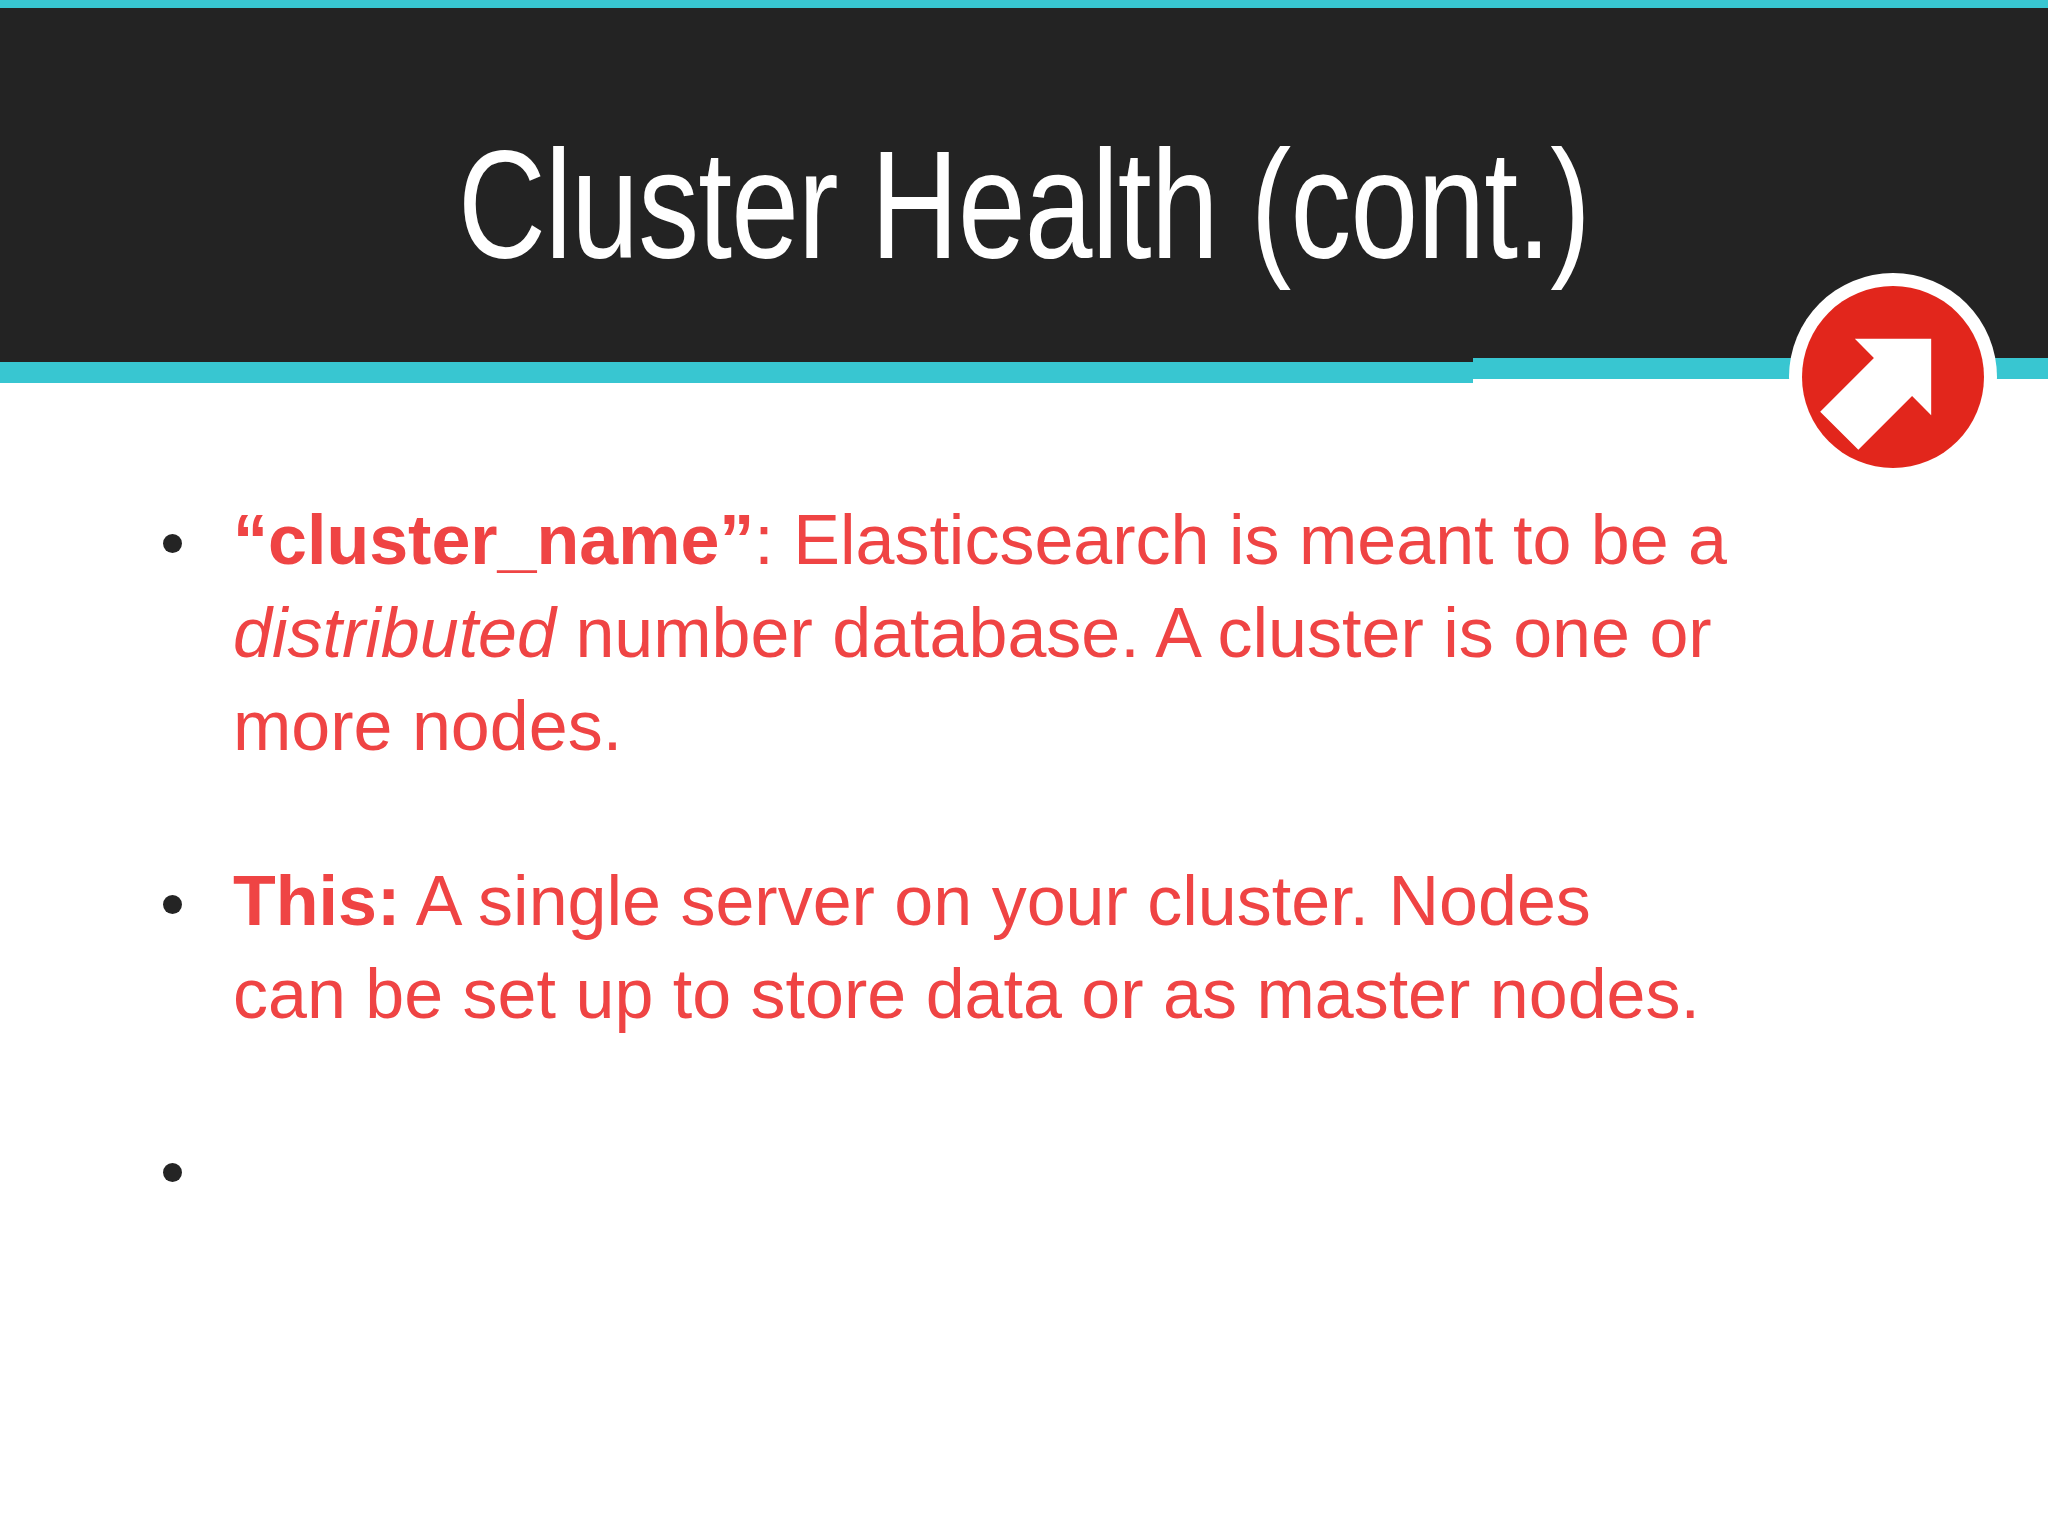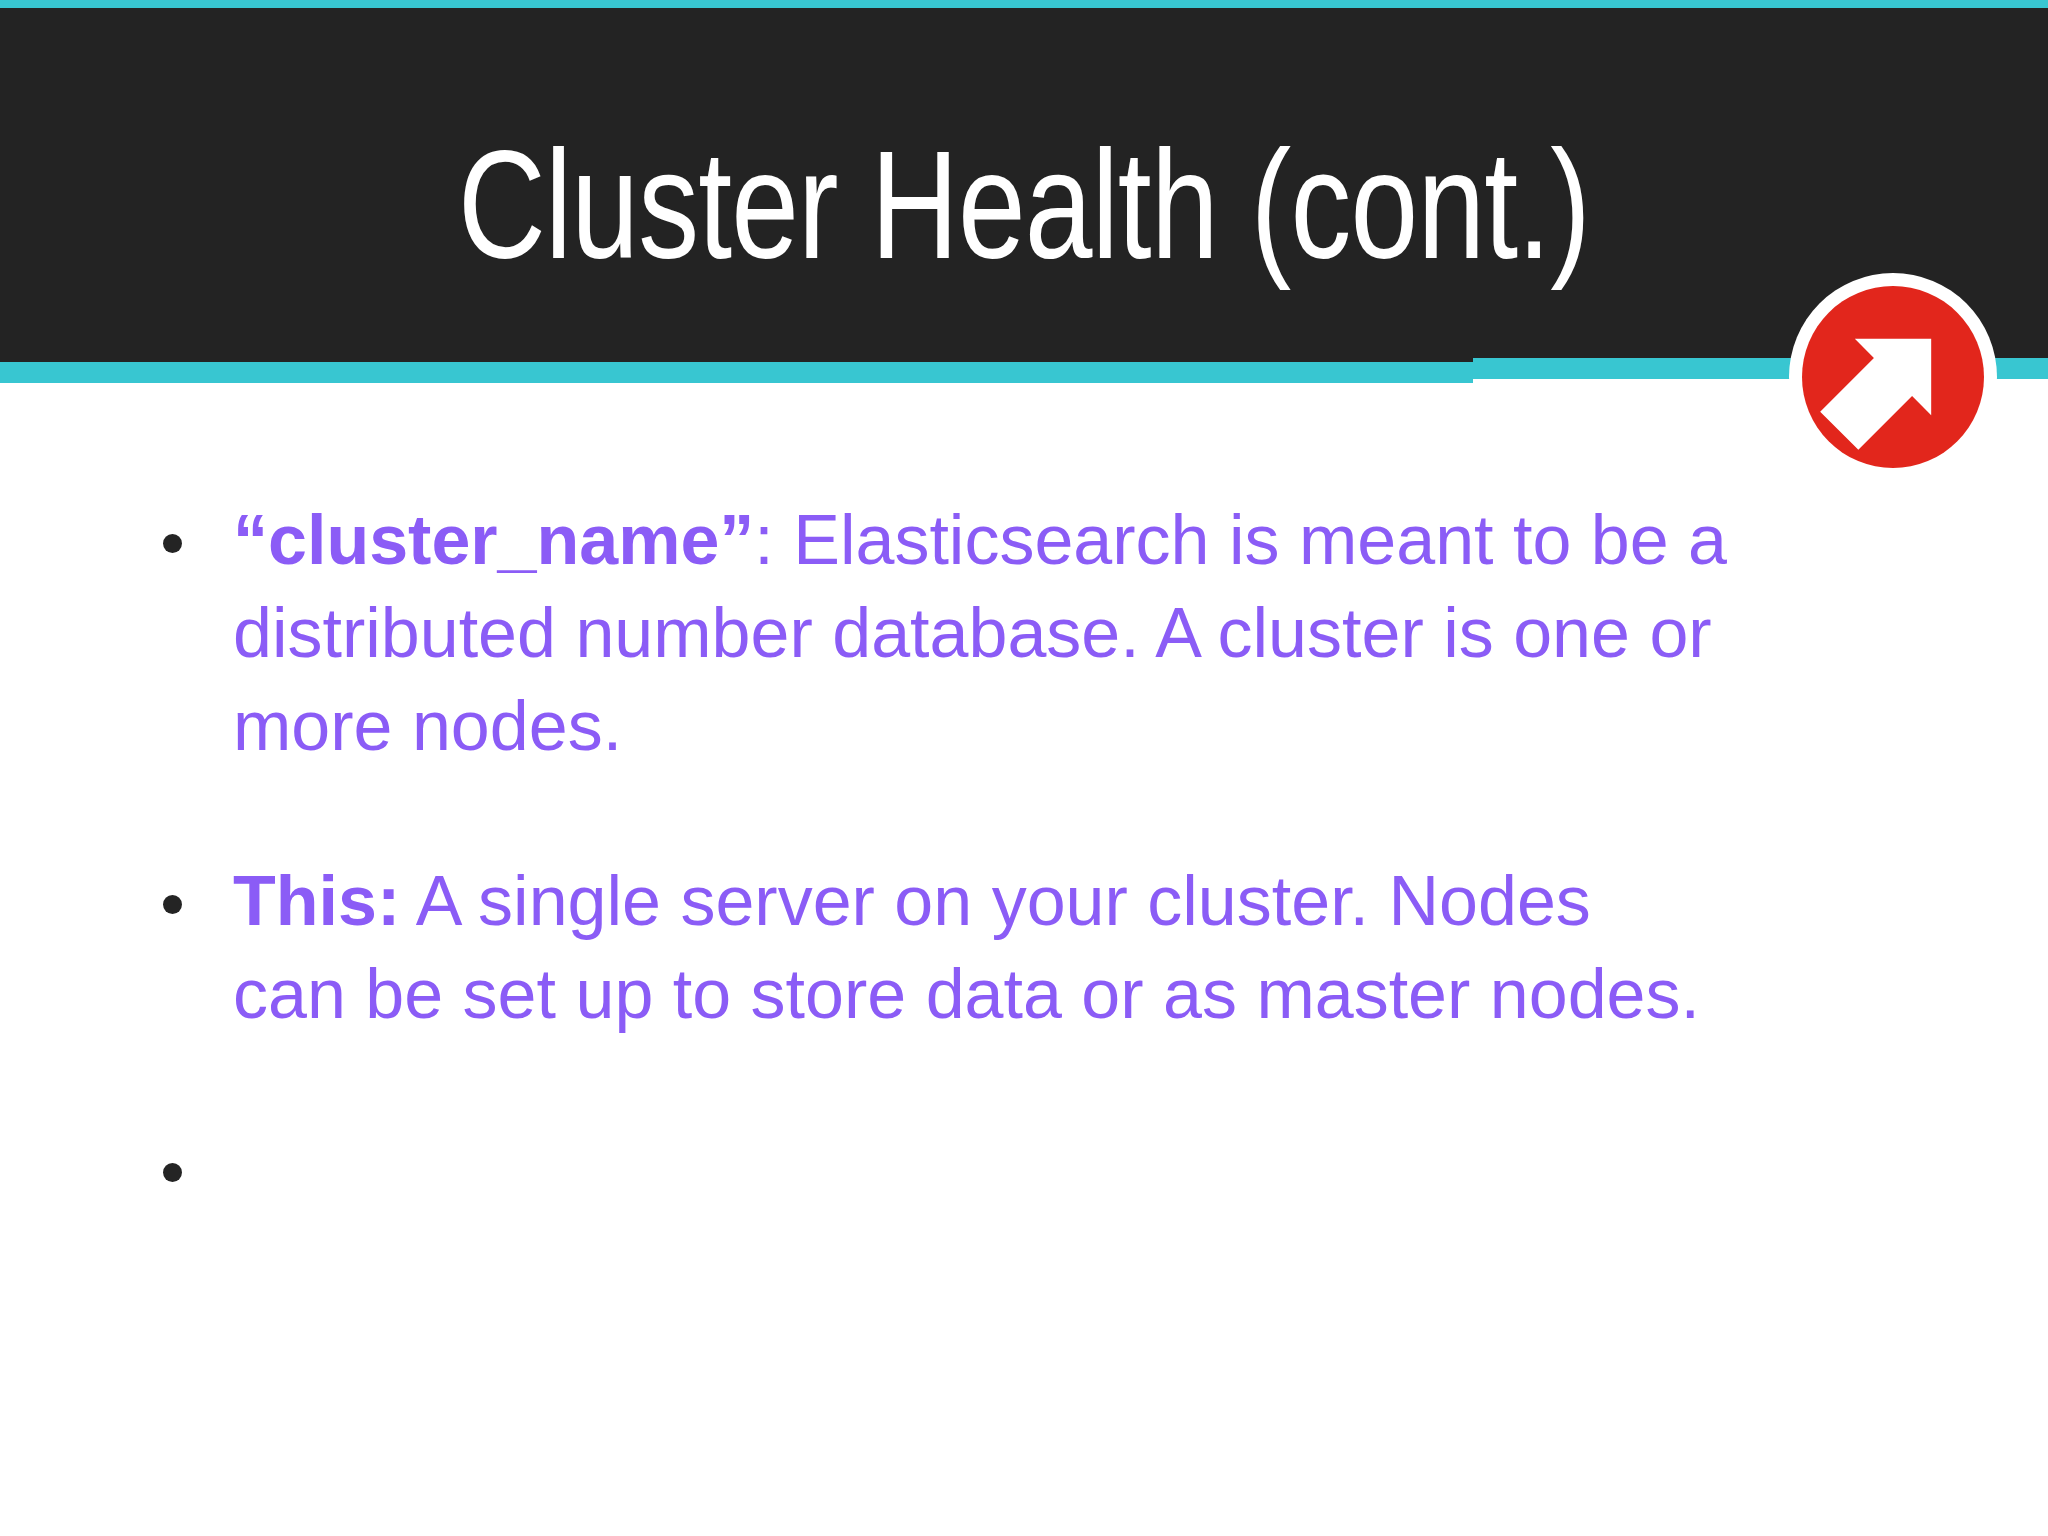--- a/index.html
+++ b/index.html
@@ -51,41 +51,41 @@
   }
   .badge {
     position: absolute;
     left: 1783px; top: 267px;
     width: 220px; height: 220px;
   }
   .bullet-list {
     position: absolute;
     left: 163px; top: 494px;
     width: 1790px;
-    color: #8b5cf6;
+    color: #ef4444;
     font-size: 70px;
     line-height: 93px;
   }
   .bullet-item {
     display: flex;
     align-items: flex-start;
     margin: 0 0 82px 0;
   }
   .bullet-marker {
     flex: 0 0 auto;
     width: 19px; height: 19px;
     margin: 40px 51px 0 0;
     border-radius: 50%;
     background: #242424;
   }
   .bullet-text { flex: 1 1 auto; }
   .text-line { white-space: pre; }
   .run { white-space: pre; }
   .bold { font-weight: bold; }
-  .italic { }
+  .italic { font-style: italic; }
 </style>
 </head>
 <body>
 
 <div class="slide">
 
   <div class="top-strip"></div>
 
   <div class="header-band">
     <div class="slide-title">Cluster Health (cont.)</div>

